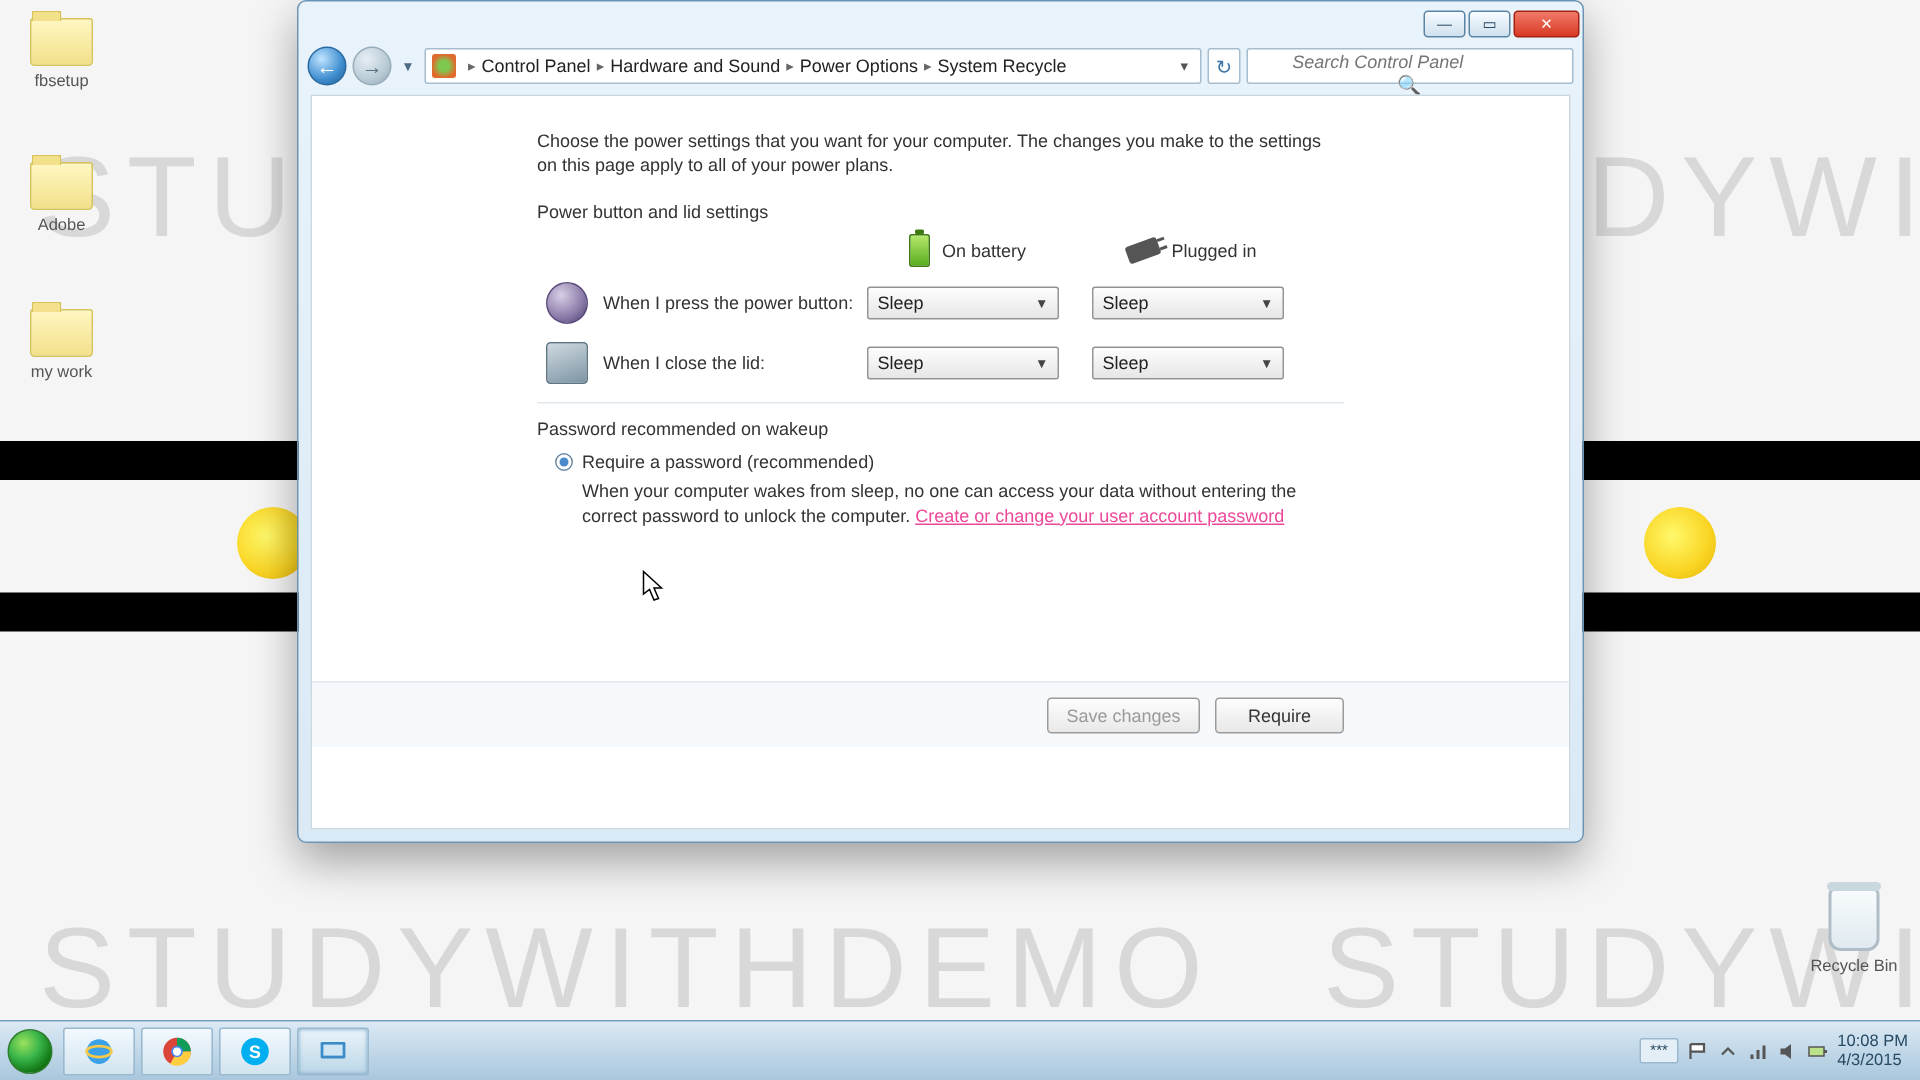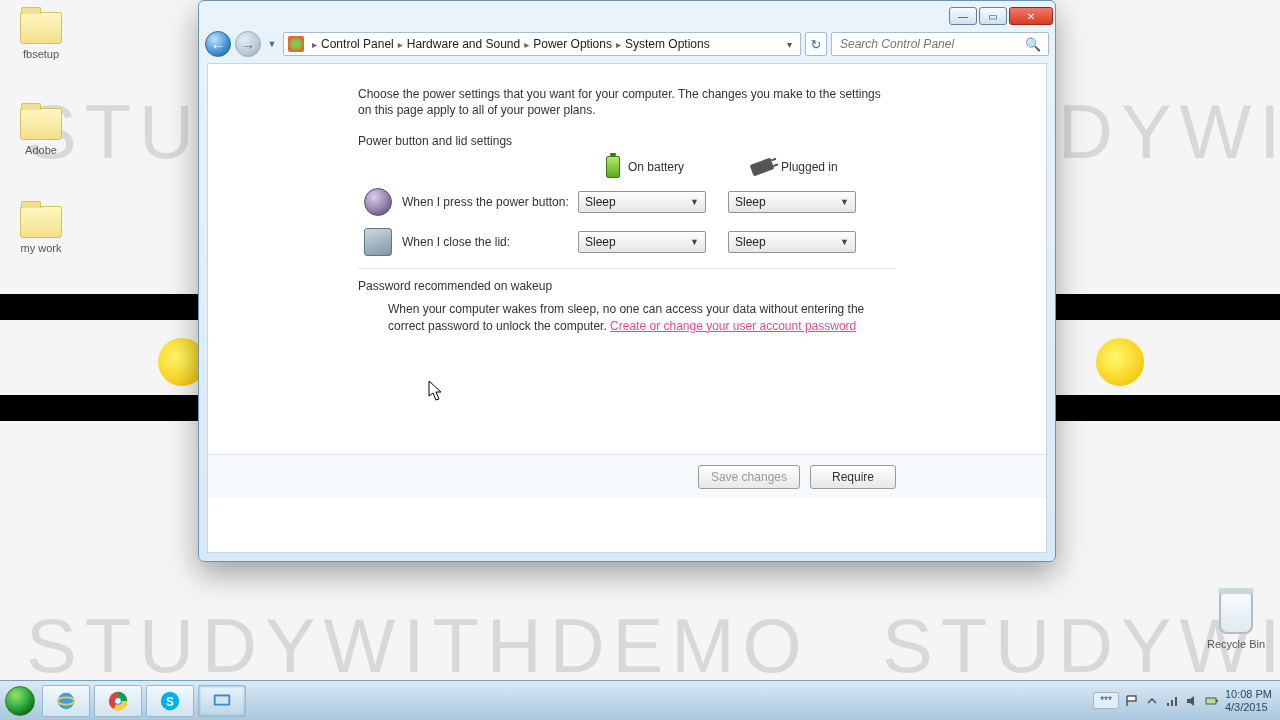--- a/index.html
+++ b/index.html
@@ -84,21 +84,21 @@
   .addr .cpicon { width:16px; height:16px; border-radius:2px;
                   background:radial-gradient(circle,#7ec850 30%,#e06a2b 70%); margin-right:4px; }
   .addr .sep { margin:0 4px; color:#666; font-size:10px; }
   .addr .crumb { color:#222; cursor:pointer; }
   .addr .tail { margin-left:auto; display:flex; align-items:center; gap:2px; color:#555; }
   .addr .tail span { cursor:pointer; padding:0 4px; font-size:10px; }
   .refresh { width:22px; height:24px; background:#fff; border:1px solid #a5bdcf; border-radius:2px;
              display:flex; align-items:center; justify-content:center; color:#3a72a5;
              font-size:13px; cursor:pointer; }
   .search { width:218px; height:24px; background:#fff; border:1px solid #a5bdcf; border-radius:2px;
-            display:flex; align-items:center; padding:0 6px; }
+            display:flex; align-items:center; padding:0 6px;flex-direction:column; }
   .search input { flex:1; border:none; outline:none; font-size:12px; font-style:italic; color:#888;
                   background:transparent; }
   .search .mag { color:#3a72a5; font-size:13px; }
 
   .client { position:absolute; left:8px; right:8px; top:62px; bottom:8px; background:#fff;
             border:1px solid #c9d7e1; }
   .content { padding:22px 150px 20px 150px; color:#333; }
   .content h1 { font-size:14px; font-weight:normal; color:#0b5a1c; margin:0 0 8px; }
   .content .intro { font-size:12px; color:#333; line-height:1.35; margin-bottom:16px; }
   .section { font-size:12px; color:#333; margin:4px 0 10px; }
@@ -194,21 +194,21 @@
       <div class="histdrop">▼</div>
       <div class="addr">
         <span class="cpicon"></span>
         <span class="sep">▸</span>
         <span class="crumb">Control Panel</span>
         <span class="sep">▸</span>
         <span class="crumb">Hardware and Sound</span>
         <span class="sep">▸</span>
         <span class="crumb">Power Options</span>
         <span class="sep">▸</span>
-        <span class="crumb">System Options</span>
+        <span class="crumb">System Recycle</span>
         <span class="tail">
           <span>▾</span>
         </span>
       </div>
       <div class="refresh">↻</div>
       <div class="search">
         <input placeholder="Search Control Panel" style="">
         <span class="mag">🔍</span>
       </div>
     </div>
@@ -245,20 +245,24 @@
             <span class="sel">Sleep</span>
           </div>
         </div>
 
         <div class="hr"></div>
 
         <div class="section">
           <div class="sectitle">Password recommended on wakeup</div>
 
           <div class="radio-block">
+            <div class="radio-line">
+              <span class="radio checked"></span>
+              <span>Require a password (recommended)</span>
+            </div>
             <div class="radio-desc">
               <span>When your computer wakes from sleep, no one can access your data without entering the correct password to unlock the computer. </span><a>Create or change your user account password</a>
             </div>
 
           </div>
         </div>
       </div>
 
       <div class="footer">
         <button class="btn" disabled="">Save changes</button>

